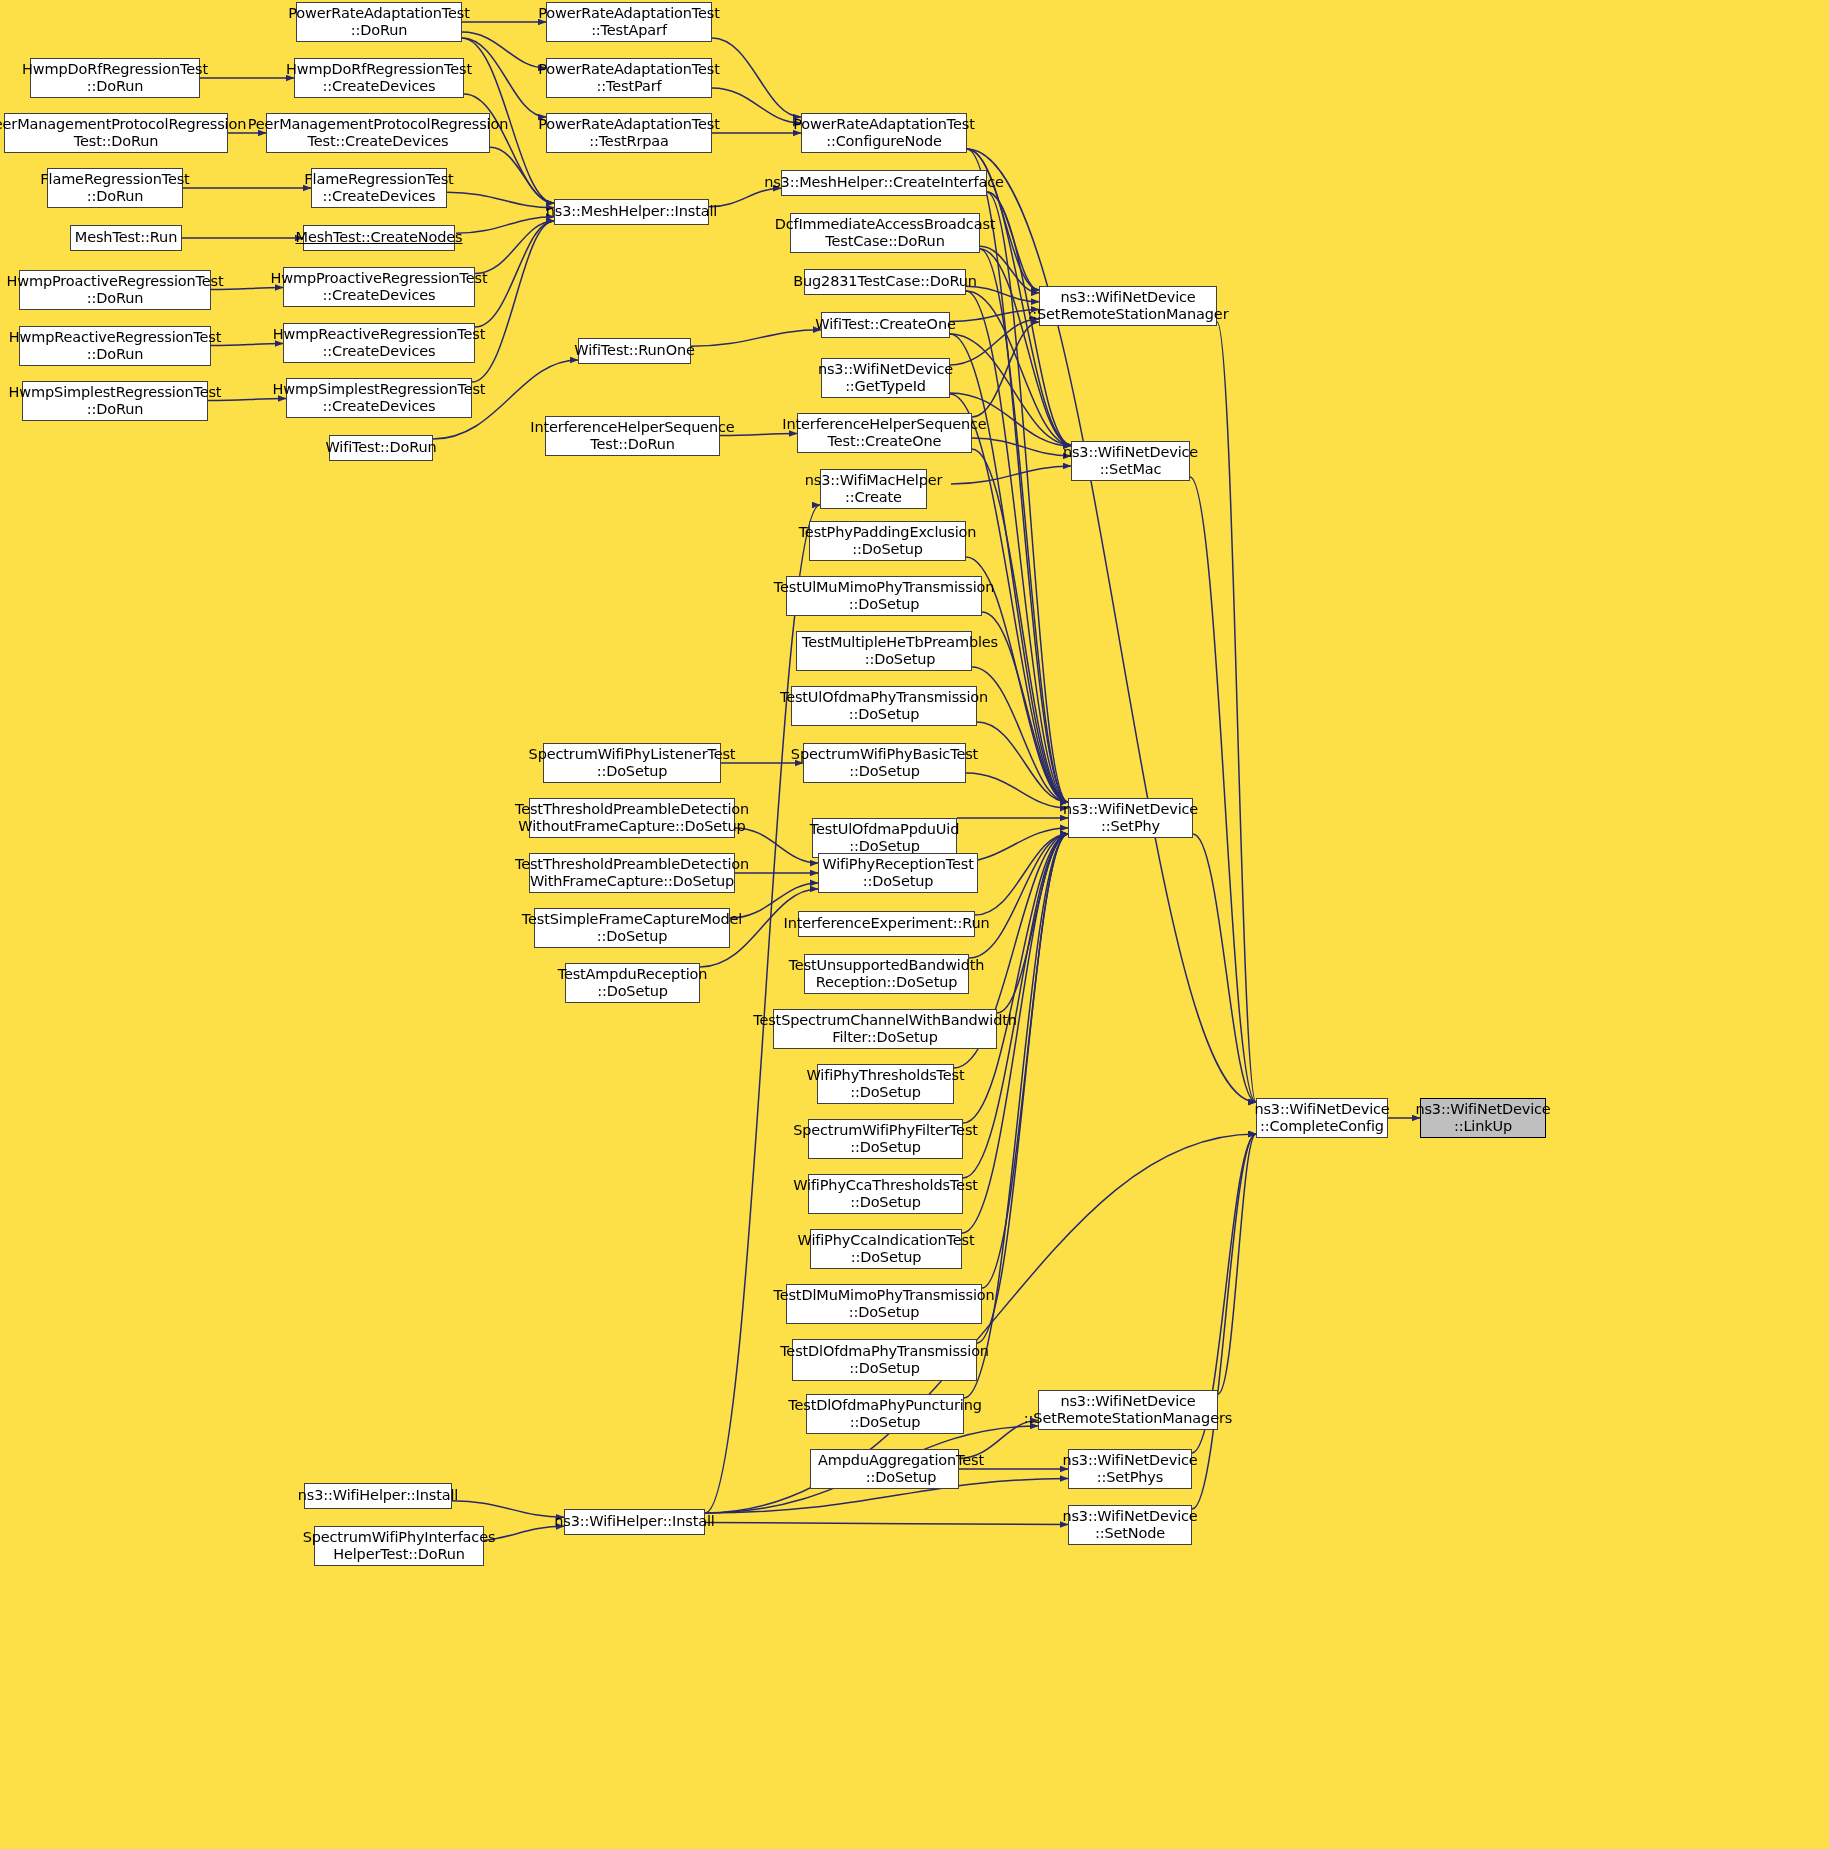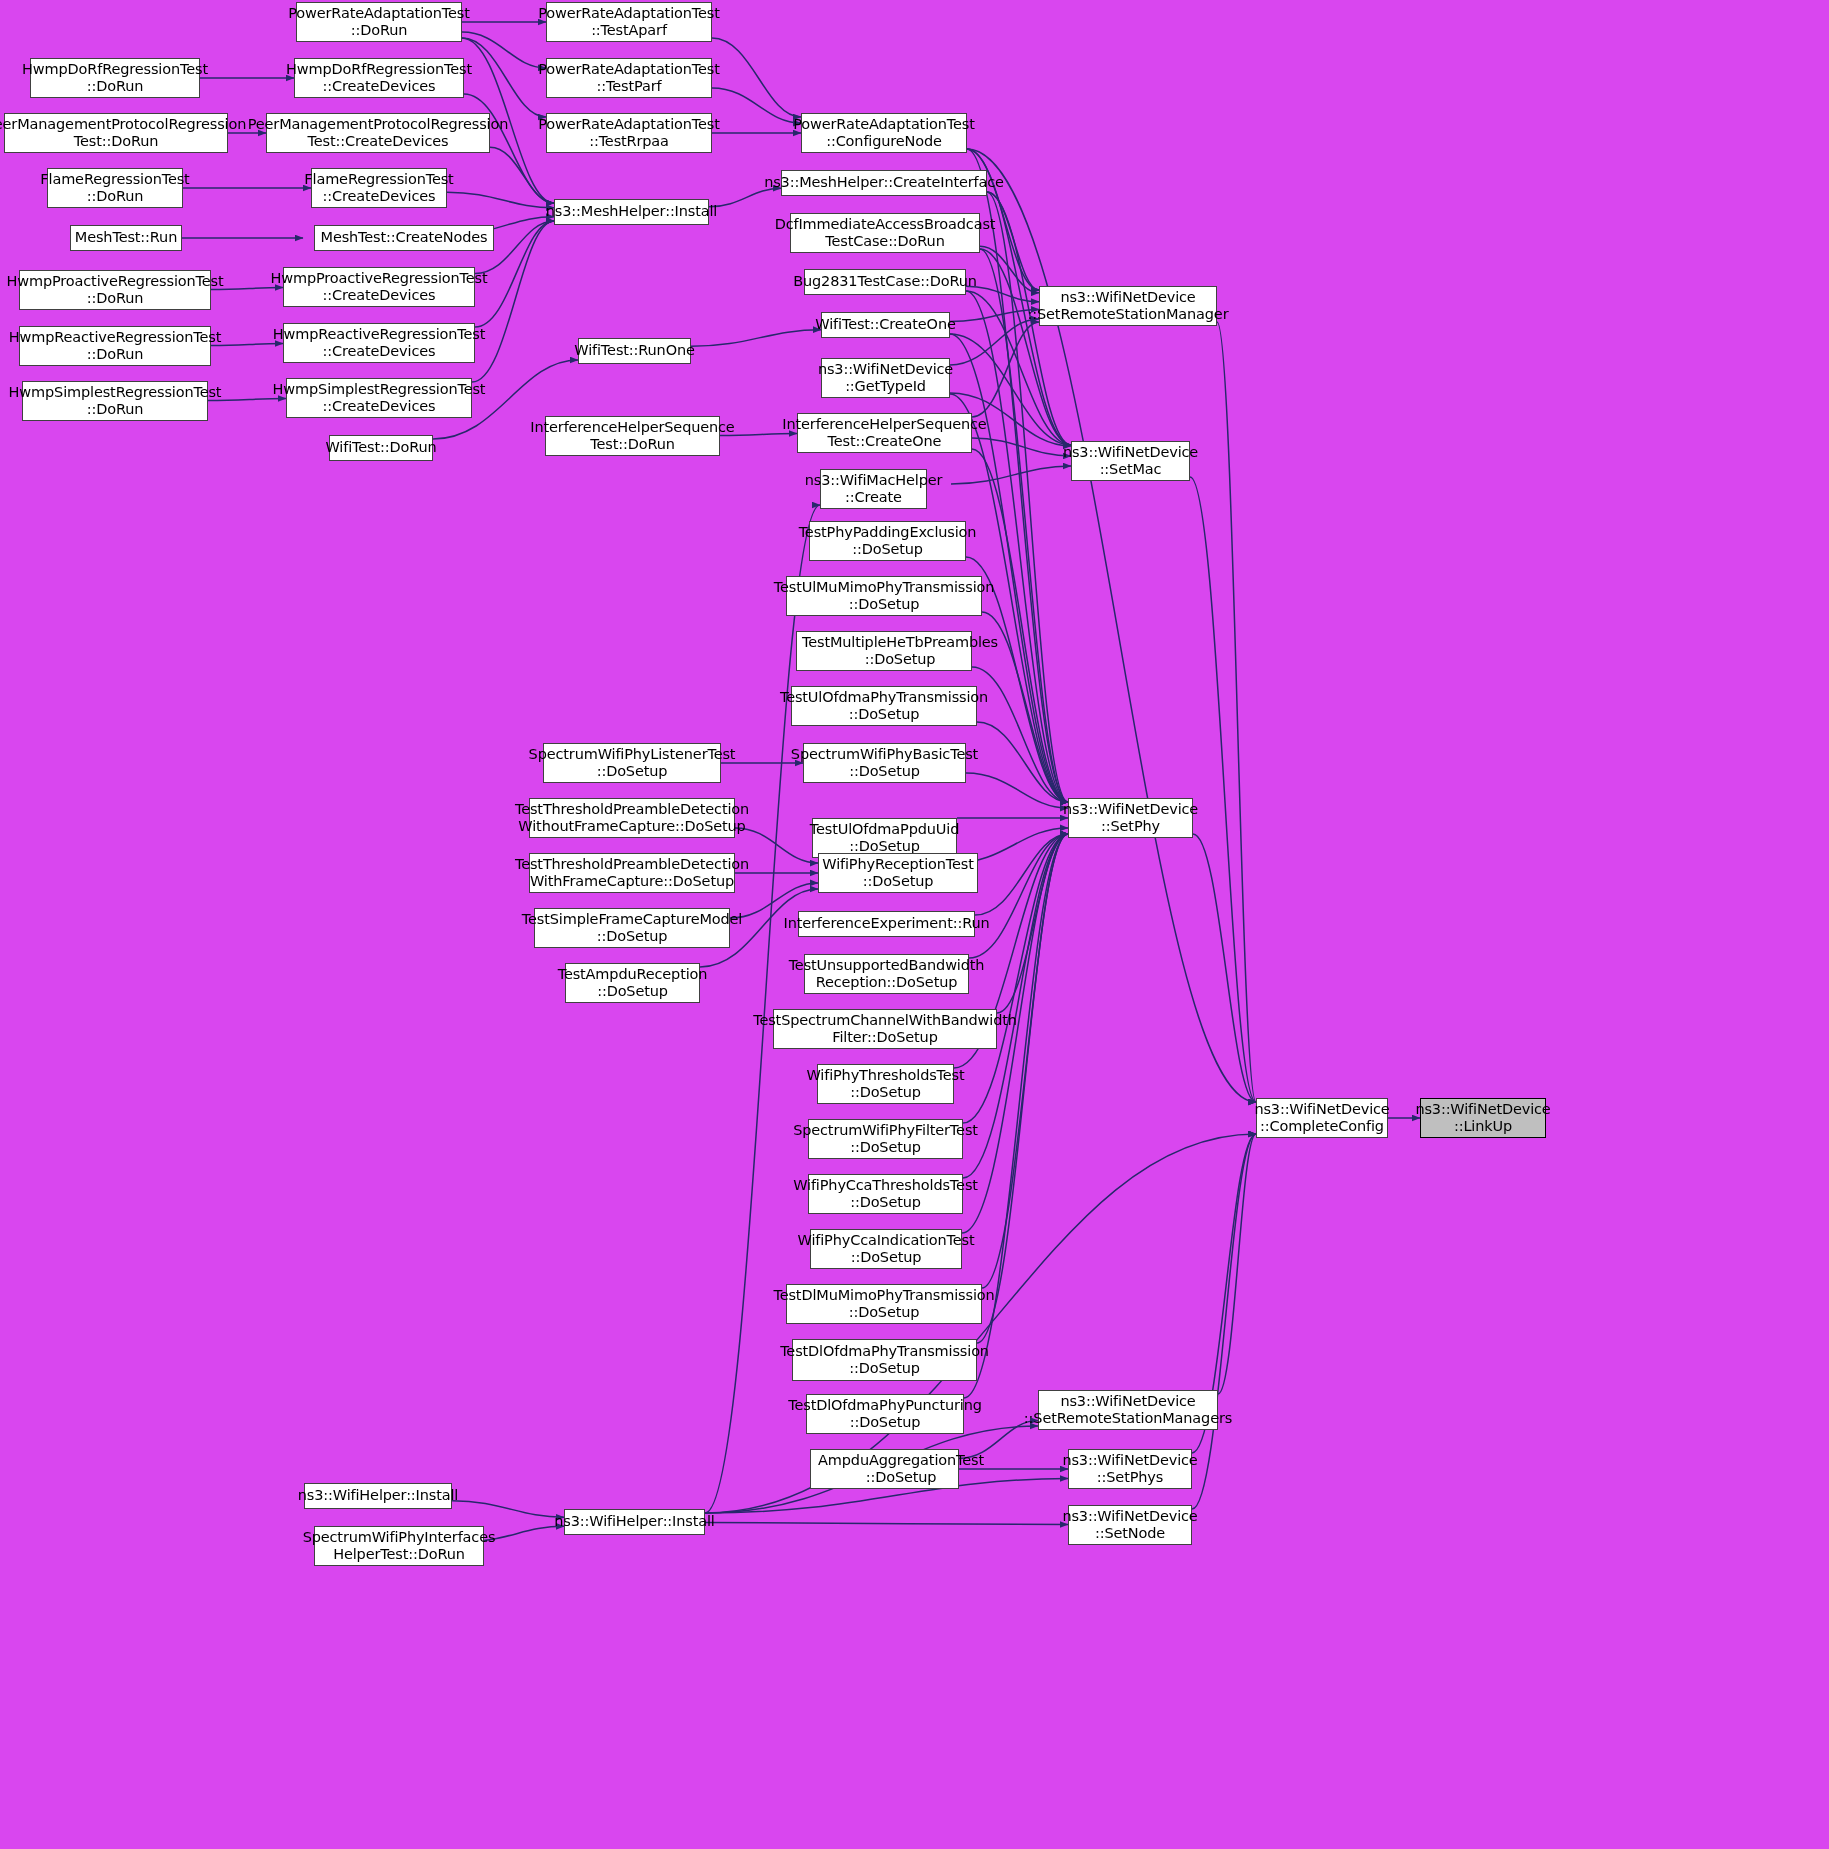--- a/index.html
+++ b/index.html
@@ -4,21 +4,21 @@
 <style>
   html, body {
     margin: 0;
     padding: 0;
     background: #ffffff;
   }
   #canvas {
     position: relative;
     width: 1829px;
     height: 1849px;
-    background: #d946ef;
+    background: #fde047;
     font-family: "DejaVu Sans", sans-serif;
     overflow: hidden;
   }
   svg.edges {
     position: absolute;
     left: 0;
     top: 0;
     width: 1829px;
     height: 1849px;
     pointer-events: none;
@@ -163,21 +163,21 @@
 ::ConfigureNode</div>
       <div class="node" style="left: 47px; top: 168px; width: 136px; height: 40px;">FlameRegressionTest
 ::DoRun</div>
       <div class="node" style="left: 311px; top: 168px; width: 136px; height: 40px;">FlameRegressionTest
 ::CreateDevices</div>
       <div class="node" style="left: 781px; top: 170px; width: 206px; height: 26px;">ns3::MeshHelper::CreateInterface</div>
       <div class="node" style="left: 554px; top: 199px; width: 155px; height: 26px;">ns3::MeshHelper::Install</div>
       <div class="node" style="left: 790px; top: 213px; width: 190px; height: 40px;">DcfImmediateAccessBroadcast
 TestCase::DoRun</div>
       <div class="node" style="left: 70px; top: 225px; width: 112px; height: 26px;">MeshTest::Run</div>
-      <div class="node" style="left: 314px; top: 225px; width: 180px; height: 26px;">MeshTest::CreateNodes</div>
+      <div class="node" style="left: 303px; top: 225px; width: 152px; height: 26px; text-decoration: underline;">MeshTest::CreateNodes</div>
       <div class="node" style="left: 804px; top: 269px; width: 162px; height: 26px;">Bug2831TestCase::DoRun</div>
       <div class="node" style="left: 19px; top: 270px; width: 192px; height: 40px;">HwmpProactiveRegressionTest
 ::DoRun</div>
       <div class="node" style="left: 283px; top: 267px; width: 192px; height: 40px;">HwmpProactiveRegressionTest
 ::CreateDevices</div>
       <div class="node" style="left: 1039px; top: 286px; width: 178px; height: 40px;">ns3::WifiNetDevice
 ::SetRemoteStationManager</div>
       <div class="node" style="left: 821px; top: 312px; width: 129px; height: 26px;">WifiTest::CreateOne</div>
       <div class="node" style="left: 19px; top: 326px; width: 192px; height: 40px;">HwmpReactiveRegressionTest
 ::DoRun</div>

